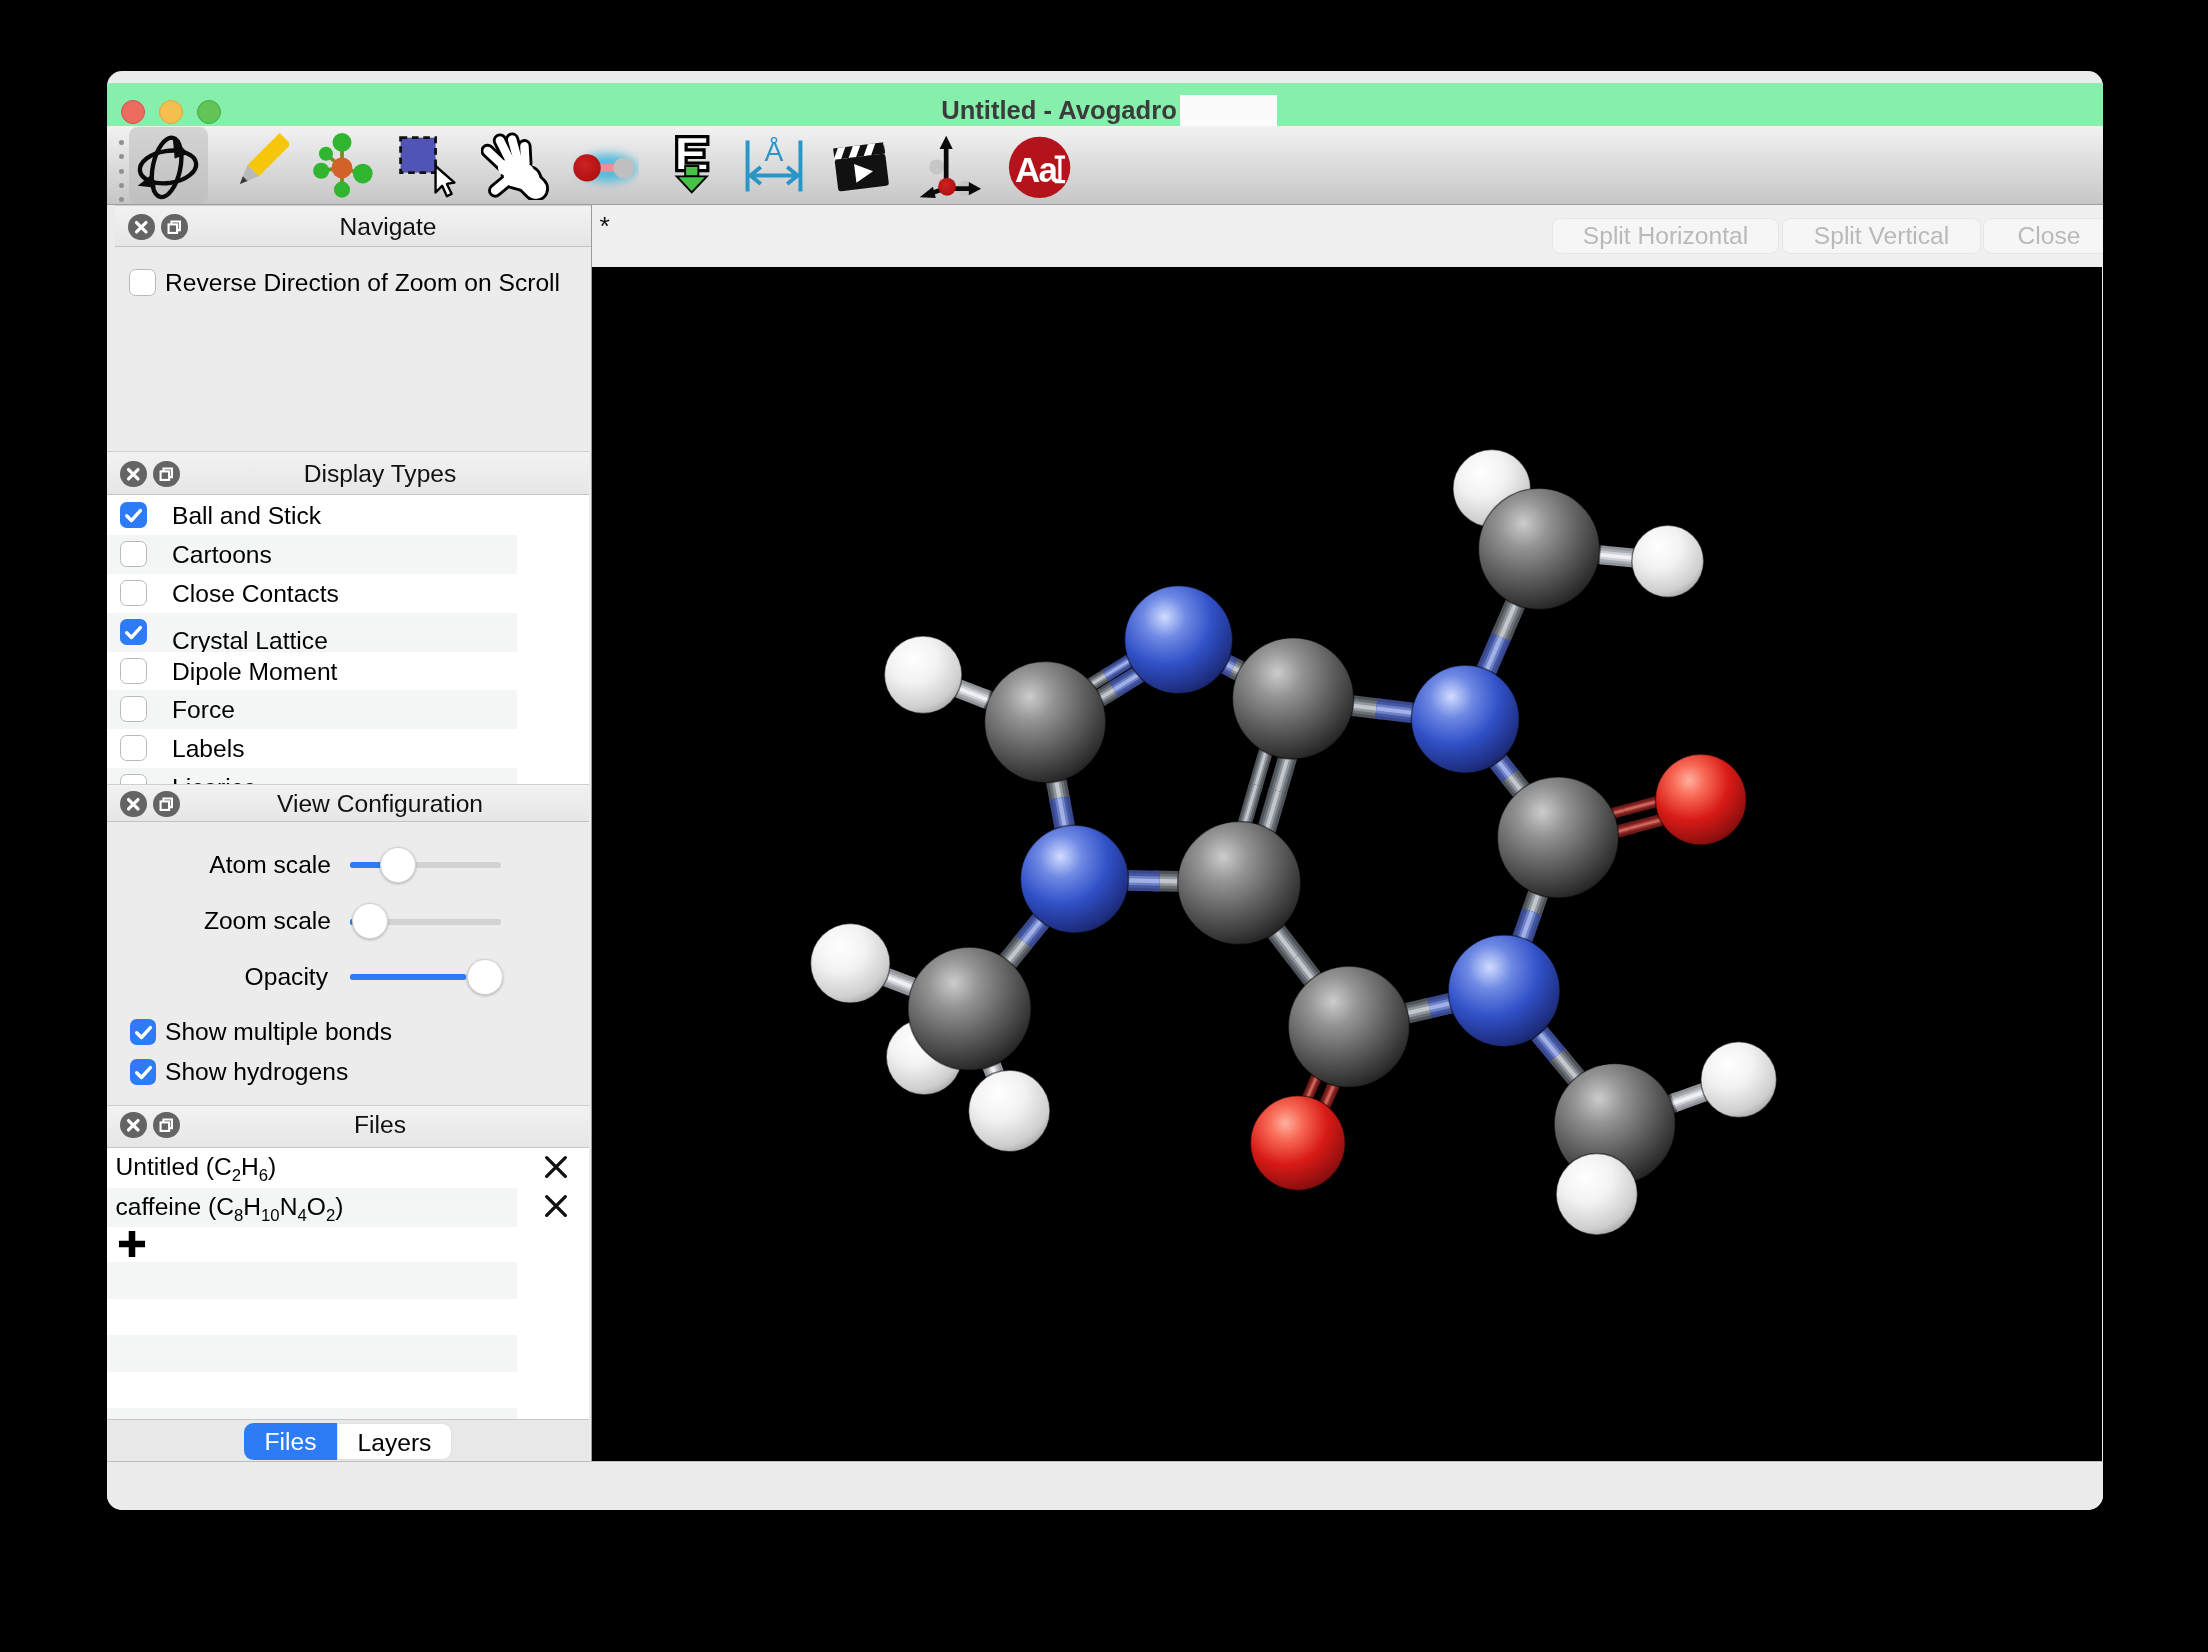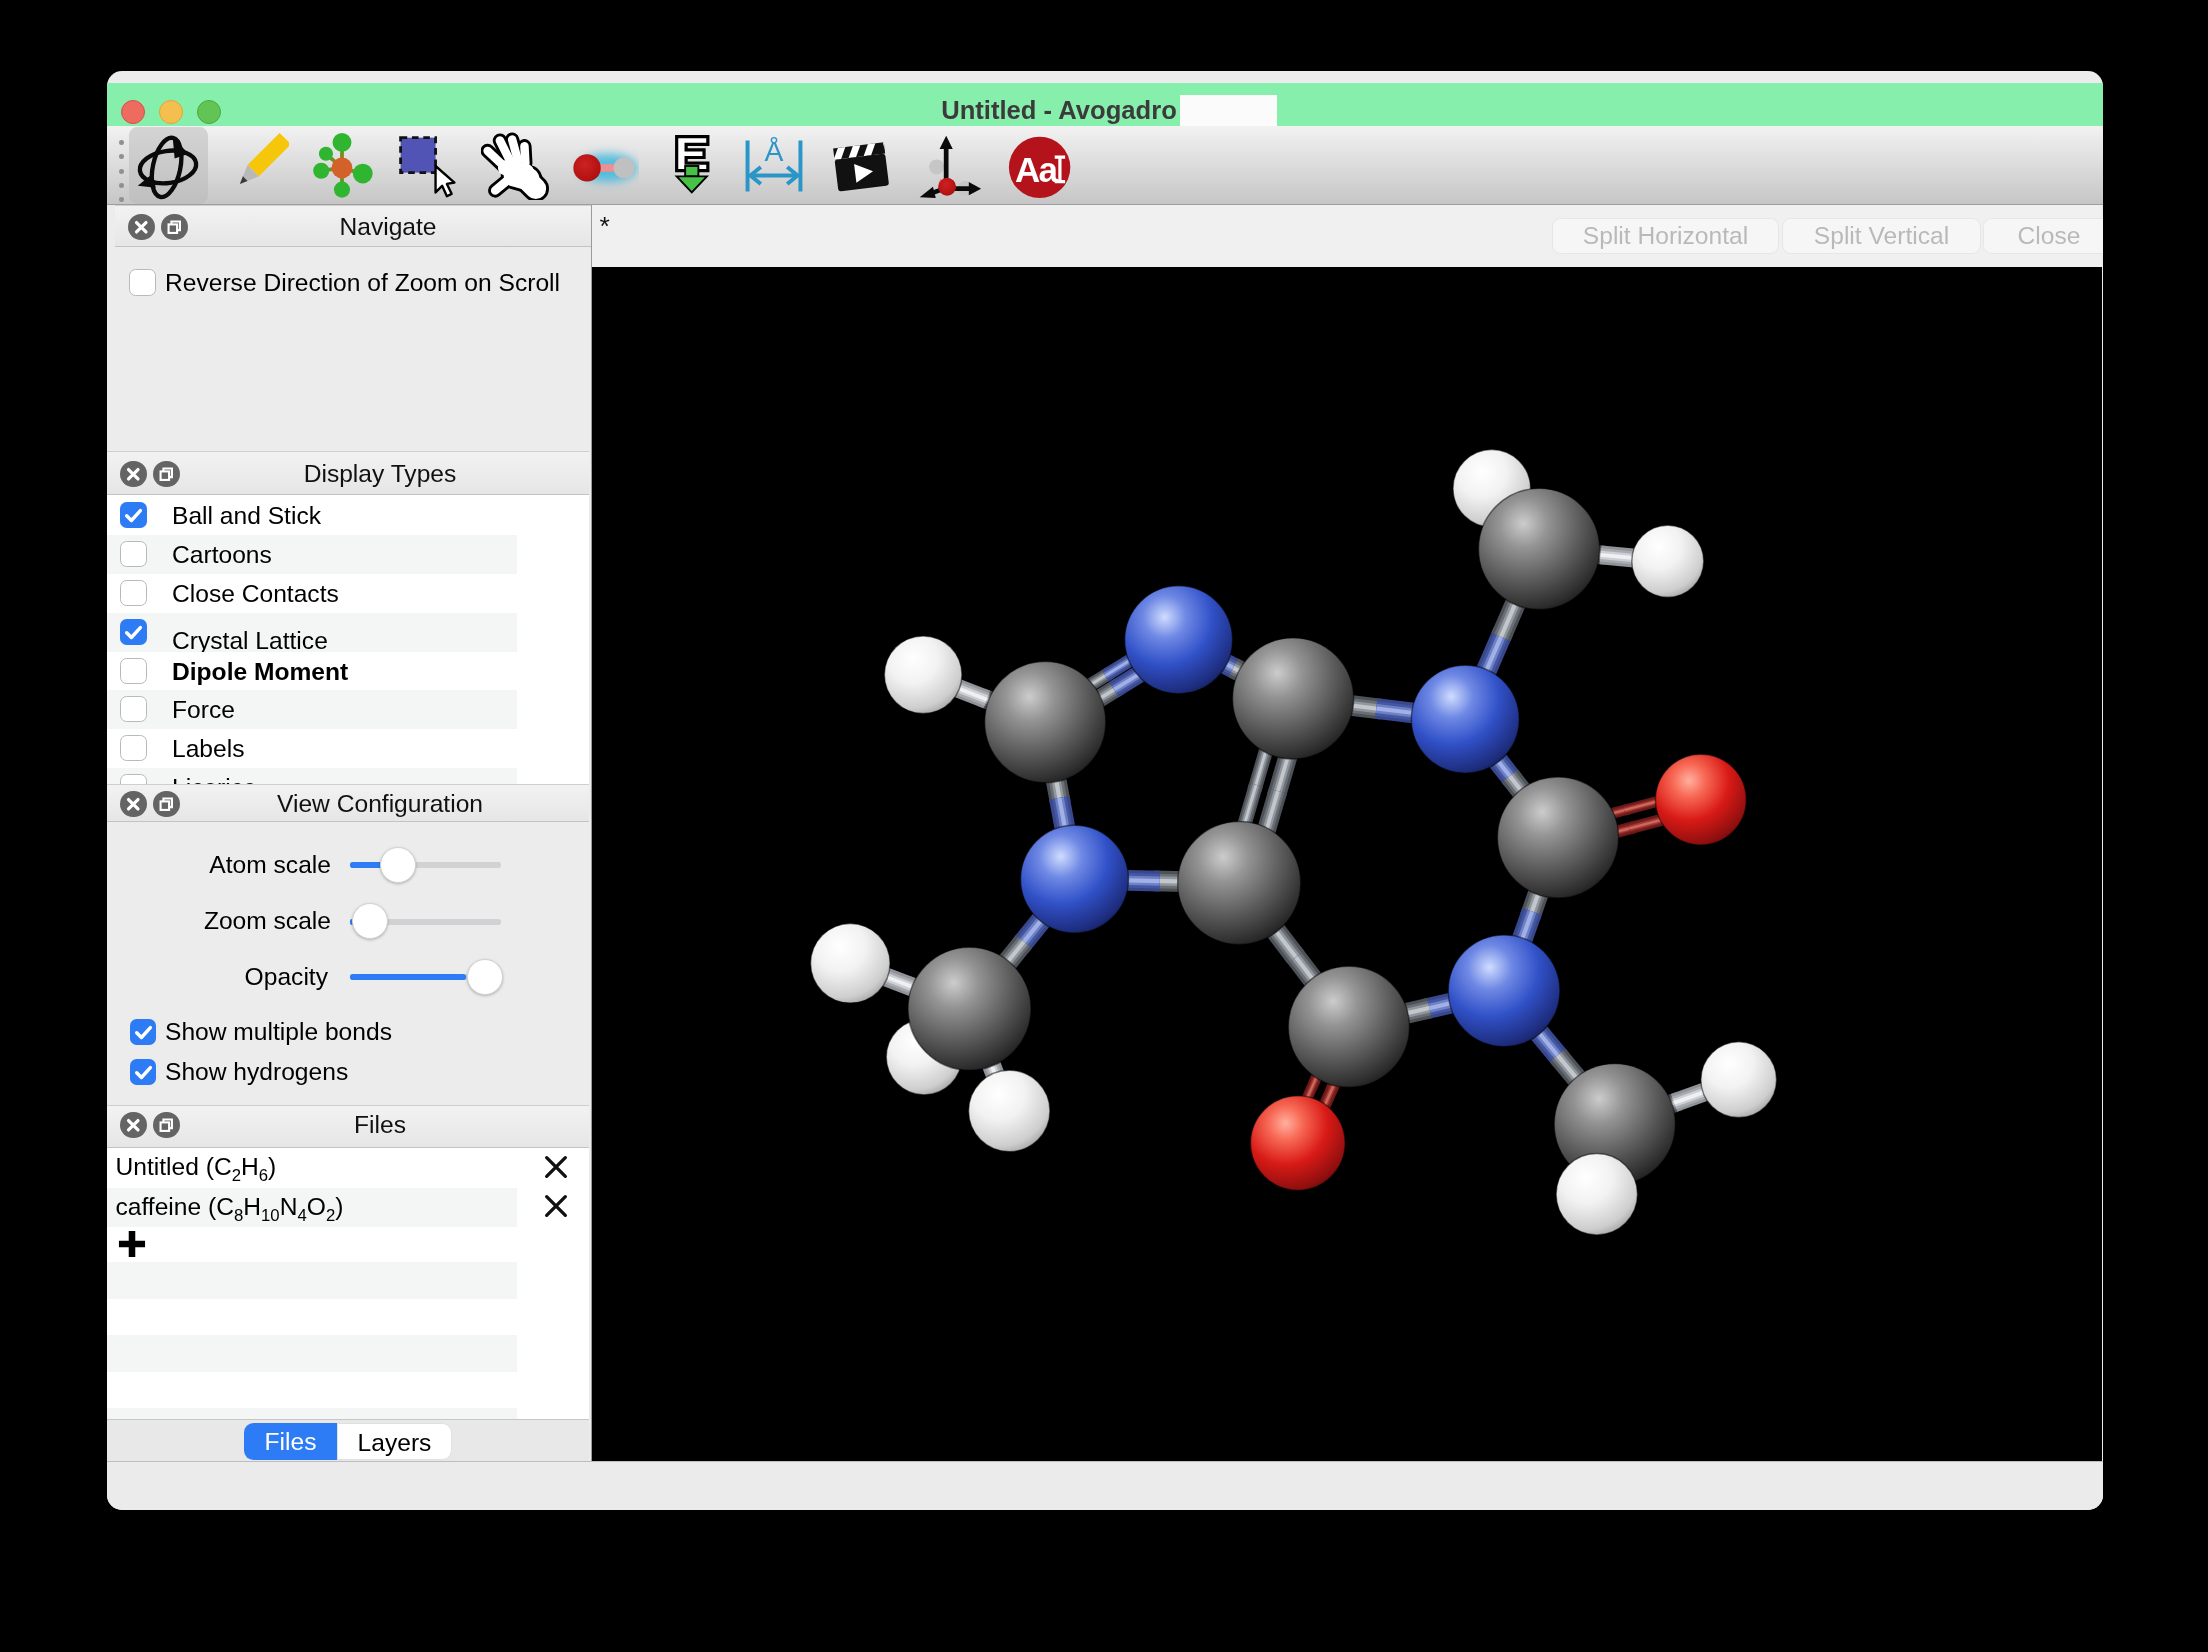--- a/index.html
+++ b/index.html
@@ -238,21 +238,21 @@
           <div class="cb on" style="left:13.2px;top:5.7px;">
             <svg width="24.6" height="24.6" viewBox="0 0 26 26">
               <path d="M6 13.5l5 5L20.5 8" stroke="#fff" stroke-width="3.6" fill="none" stroke-linecap="round" stroke-linejoin="round"></path>
             </svg>
           </div>
           <div class="row-label" style="left:65px;top:3.8px;margin-top:8px;">Crystal Lattice</div>
           <div class="dots" style="left:416px;top:17px;"><i></i><i></i><i></i></div>
         </div>
 <div class="lrow" style="top:447px;height:39px;background:#fff;overflow:hidden;">
           <div class="cb" style="left:13.2px;top:5.7px;"></div>
-          <div class="row-label" style="left:65px;top:3.8px;font-weight:bold;">Dipole Moment</div>
+          <div class="row-label" style="left:65px;top:3.8px;">Dipole Moment</div>
         </div>
 <div class="lrow" style="top:485px;height:39px;background:#f4f5f5;overflow:hidden;">
           <div class="cb" style="left:13.2px;top:5.7px;"></div>
           <div class="row-label" style="left:65px;top:3.8px;">Force</div>
         </div>
 <div class="lrow" style="top:524px;height:39px;background:#fff;overflow:hidden;">
           <div class="cb" style="left:13.2px;top:5.7px;"></div>
           <div class="row-label" style="left:65px;top:3.8px;">Labels</div>
           <div class="dots" style="left:416px;top:17px;"><i></i><i></i><i></i></div>
         </div>

